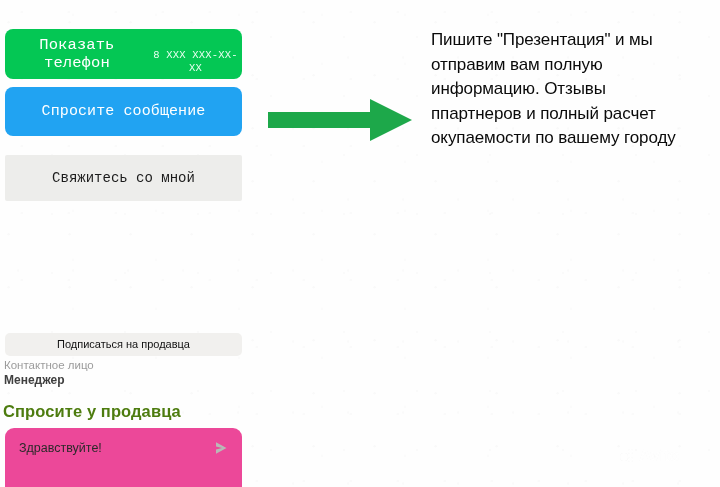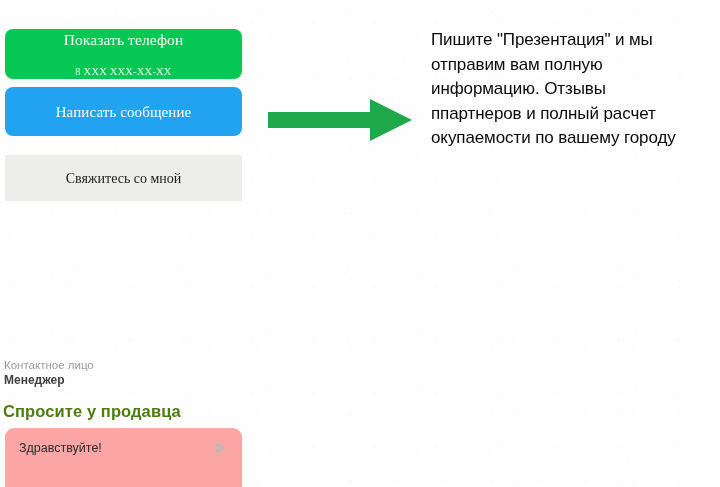--- a/index.html
+++ b/index.html
@@ -44,26 +44,26 @@
   }
 
   .btn {
     position: absolute;
     left: 5px;
     width: 237px;
     box-sizing: border-box;
     border: none;
     border-radius: 8px;
     display: flex;
-    flex-direction: column;
+    flex-direction: row;
     align-items: center;
     justify-content: center;
     padding: 0;
     cursor: pointer;
-    font-family: Liberation Serif, serif;
+    font-family: Liberation Mono, monospace;
   }
 
   .btn-phone {
     top: 29px;
     height: 50px;
     background: #04C754;
   }
   .btn-phone .main {
     color: #ffffff;
     font-size: 15.5px;
@@ -159,21 +159,21 @@
     font-weight: bold;
     letter-spacing: 0.1px;
   }
 
   .ask-field {
     position: absolute;
     left: 5px;
     top: 428px;
     width: 237px;
     height: 59px;
-    background: #fca5a5;
+    background: #ec4899;
     border-radius: 9px 9px 0 0;
   }
   .ask-field-input {
     position: absolute;
     left: 14px;
     top: 12px;
     width: 180px;
     border: none;
     background: transparent;
     outline: none;
@@ -252,27 +252,30 @@
   <div class="noise"></div>
 
   <div class="panel">
 
     <button class="btn btn-phone">
       <span class="main">Показать телефон</span>
       <span class="sub">8 XXX XXX-XX-XX</span>
     </button>
 
     <button class="btn btn-message">
-      <span class="main">Написать сообщение</span>
+      <span class="main">Спросите сообщение</span>
     </button>
 
     <button class="btn btn-contact">
       <span class="main">Свяжитесь со мной</span>
     </button>
 
+    <button class="btn-subscribe">
+      <span class="main">Подписаться на продавца</span>
+    </button>
 
     <div class="contact-label">Контактное лицо</div>
     <div class="contact-name">Менеджер</div>
 
     <div class="ask-heading">Спросите у продавца</div>
 
     <div class="ask-field">
       <input class="ask-field-input" type="text" value="Здравствуйте!" style="">
       <span class="send-icon">
         <svg width="18" height="18" viewBox="0 0 18 18" aria-hidden="true">

